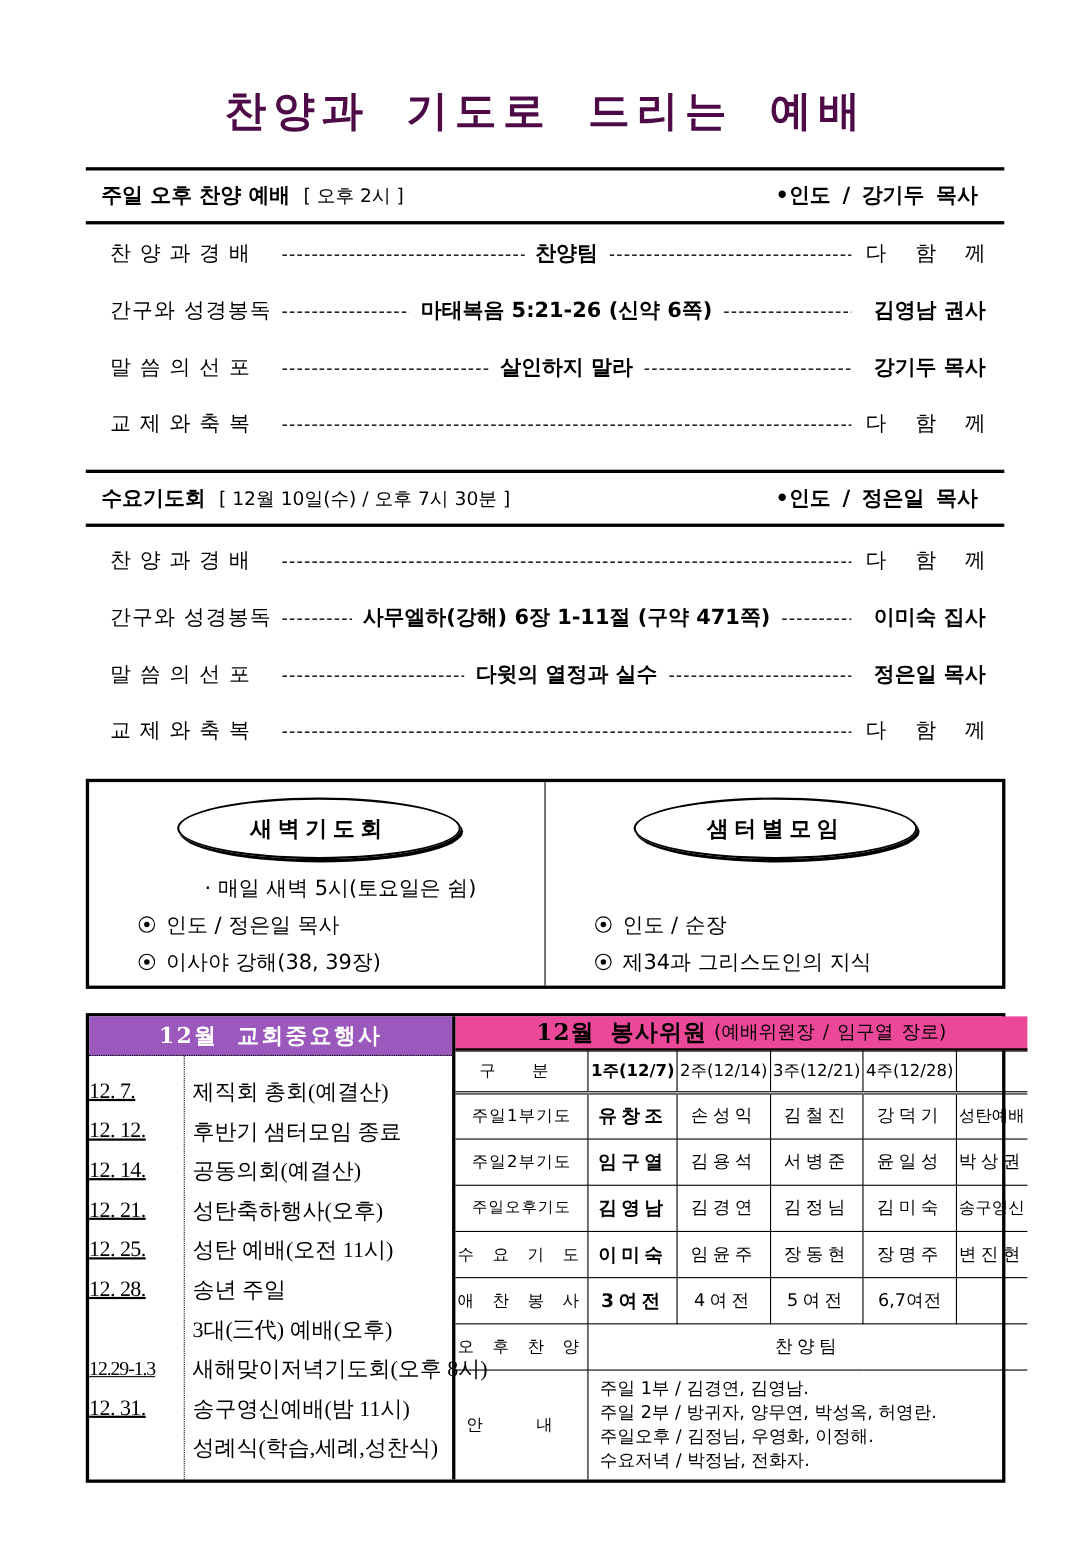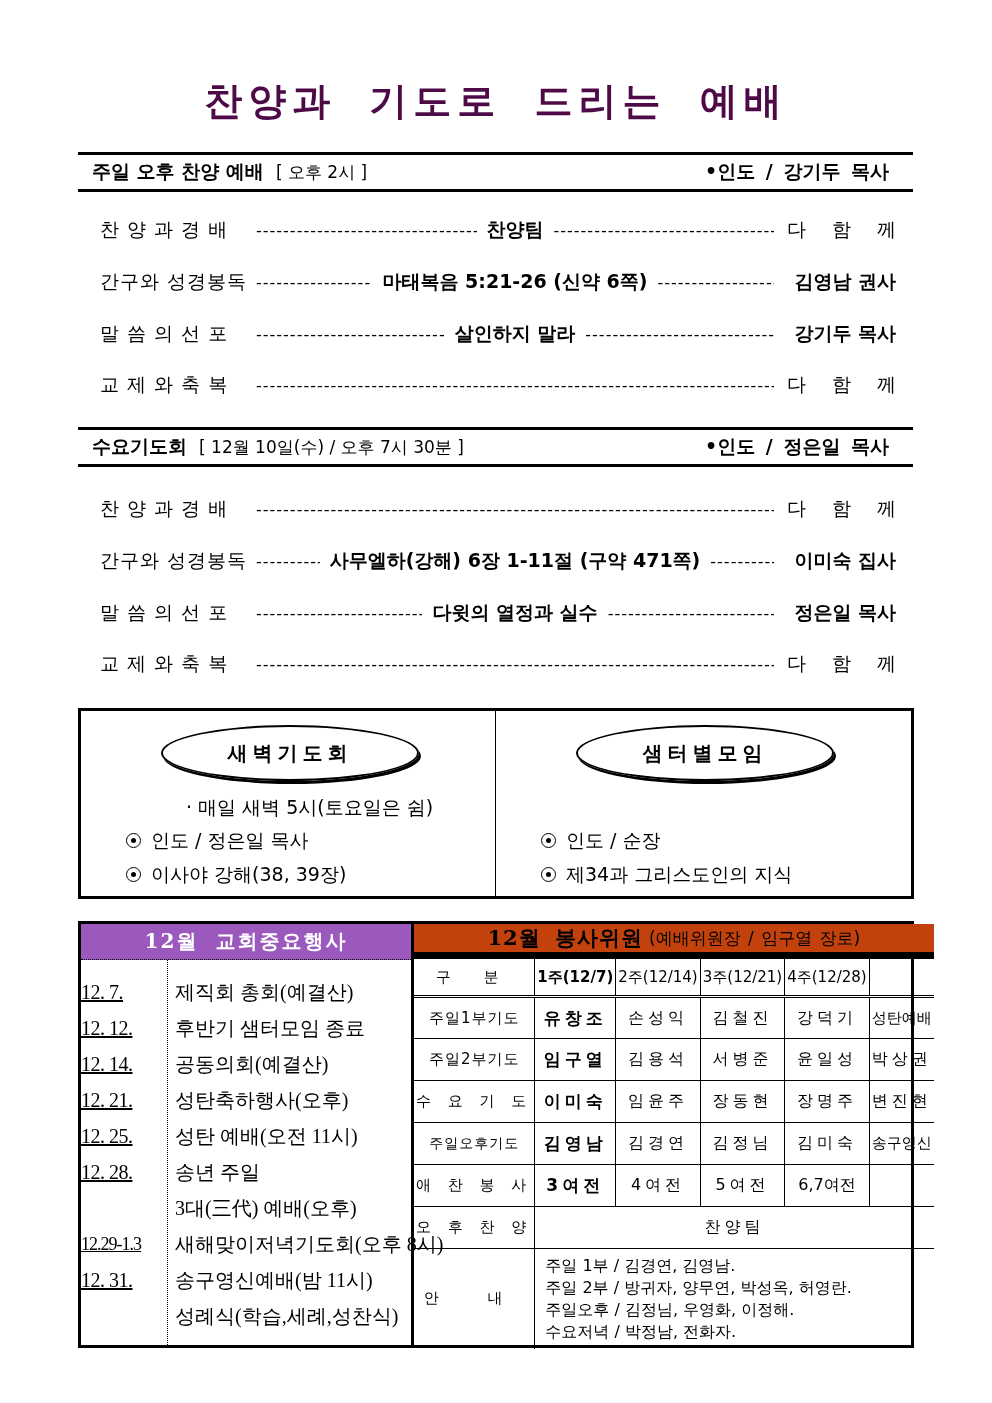--- a/index.html
+++ b/index.html
@@ -5,21 +5,21 @@
   * { box-sizing: border-box; margin: 0; padding: 0; }
   html, body { width: 992px; height: 1403px; background: #ffffff; }
   body { position: relative; font-family: "DejaVu Sans", sans-serif; color: #000; overflow: hidden; }
 
   .title {
     position: absolute; left: 0; top: 76px; width: 992px; text-align: center;
     font-size: 38px; font-weight: bold; color: #4d0a47; letter-spacing: 6px; word-spacing: 14px;
   }
 
   .sec-head {
-    position: absolute; left: 78px; width: 835px; height: 40px;
+    position: absolute; left: 78px; width: 835px; height: 52px;
     border-top: 3px solid #000; border-bottom: 3px solid #000;
     display: flex; align-items: center; justify-content: space-between; padding: 0 24px 0 14px;
     font-size: 19px;
   }
   .sec-head .h-bold { font-weight: bold; }
   .sec-head .h-light { font-weight: normal; font-size: 17px; margin-left: 6px; }
   .sec-head .h-right { font-weight: bold; word-spacing: 4px; }
 
   .order-row {
     position: absolute; left: 100px; width: 796px; height: 30px;
@@ -59,22 +59,22 @@
     border-bottom: 1px dotted #000; font-family: "DejaVu Serif", serif;
   }
   .events .divider { position: absolute; left: 86px; top: 36px; bottom: 0; border-left: 1px dotted #000; }
   .ev-list { position: relative; padding-top: 14px; }
   .ev-row { display: flex; height: 36px; align-items: center; font-family: "Liberation Serif", serif; font-size: 20px; }
   .ev-row .d { width: 86px; padding-left: 0; flex: none; letter-spacing: -0.5px; text-decoration: underline; }
   .ev-row .t { padding-left: 8px; white-space: nowrap; }
 
   .duty { flex: 1; height: 100%; display: flex; flex-direction: column; }
   .duty .du-head {
-    height: 36px; background: #c2410c; display: flex; align-items: center; justify-content: center;
-    font-size: 21px; font-weight: bold; letter-spacing: 1px; border-bottom: 6px solid #000000;
+    height: 36px; background: #ec4899; display: flex; align-items: center; justify-content: center;
+    font-size: 21px; font-weight: bold; letter-spacing: 1px; border-bottom: 2px solid #000000;
     font-family: "DejaVu Serif", serif; word-spacing: 6px;
   }
   .duty .du-head .sub { font-weight: normal; font-size: 17px; font-family: "DejaVu Sans", sans-serif; letter-spacing: 0; word-spacing: 2px; margin-left: 6px; }
   table.dt { border-collapse: collapse; width: 100%; font-size: 16px; }
   table.dt td { border: 1px solid #000; text-align: center; height: 42px; white-space: nowrap; padding: 0 2px; }
   table.dt tr td:first-child { border-left: none; width: 94px; }
   table.dt tr td:last-child { border-right: none; }
   table.dt tr.hdr td { height: 38px; border-bottom: 3px double #000; font-size: 15px; }
   table.dt td.b { font-weight: bold; letter-spacing: 4px; font-size: 17px; }
   table.dt td.sp { letter-spacing: 4px; }
@@ -251,34 +251,34 @@
       </tr>
       <tr>
         <td class="label">주일2부기도</td>
         <td class="b">임구열</td>
         <td class="sp">김용석</td>
         <td class="sp">서병준</td>
         <td class="sp">윤일성</td>
         <td class="sp">박상권</td>
       </tr>
       <tr>
+        <td class="label" style="font-size:14px;">주일오후기도</td>
+        <td class="b">김영남</td>
+        <td class="sp">김경연</td>
+        <td class="sp">김정님</td>
+        <td class="sp">김미숙</td>
+        <td style="font-size:15px;">송구영신</td>
+      </tr>
+      <tr>
         <td class="label sp">수 요 기 도</td>
         <td class="b">이미숙</td>
         <td class="sp">임윤주</td>
         <td class="sp">장동현</td>
         <td class="sp">장명주</td>
         <td class="sp">변진현</td>
-      </tr>
-      <tr>
-        <td class="label" style="font-size:14px;">주일오후기도</td>
-        <td class="b">김영남</td>
-        <td class="sp">김경연</td>
-        <td class="sp">김정님</td>
-        <td class="sp">김미숙</td>
-        <td style="font-size:15px;">송구영신</td>
       </tr>
       <tr>
         <td class="label sp">애 찬 봉 사</td>
         <td class="b">3여전</td>
         <td class="sp">4여전</td>
         <td class="sp">5여전</td>
         <td>6,7여전</td>
         <td></td>
       </tr>
       <tr>

